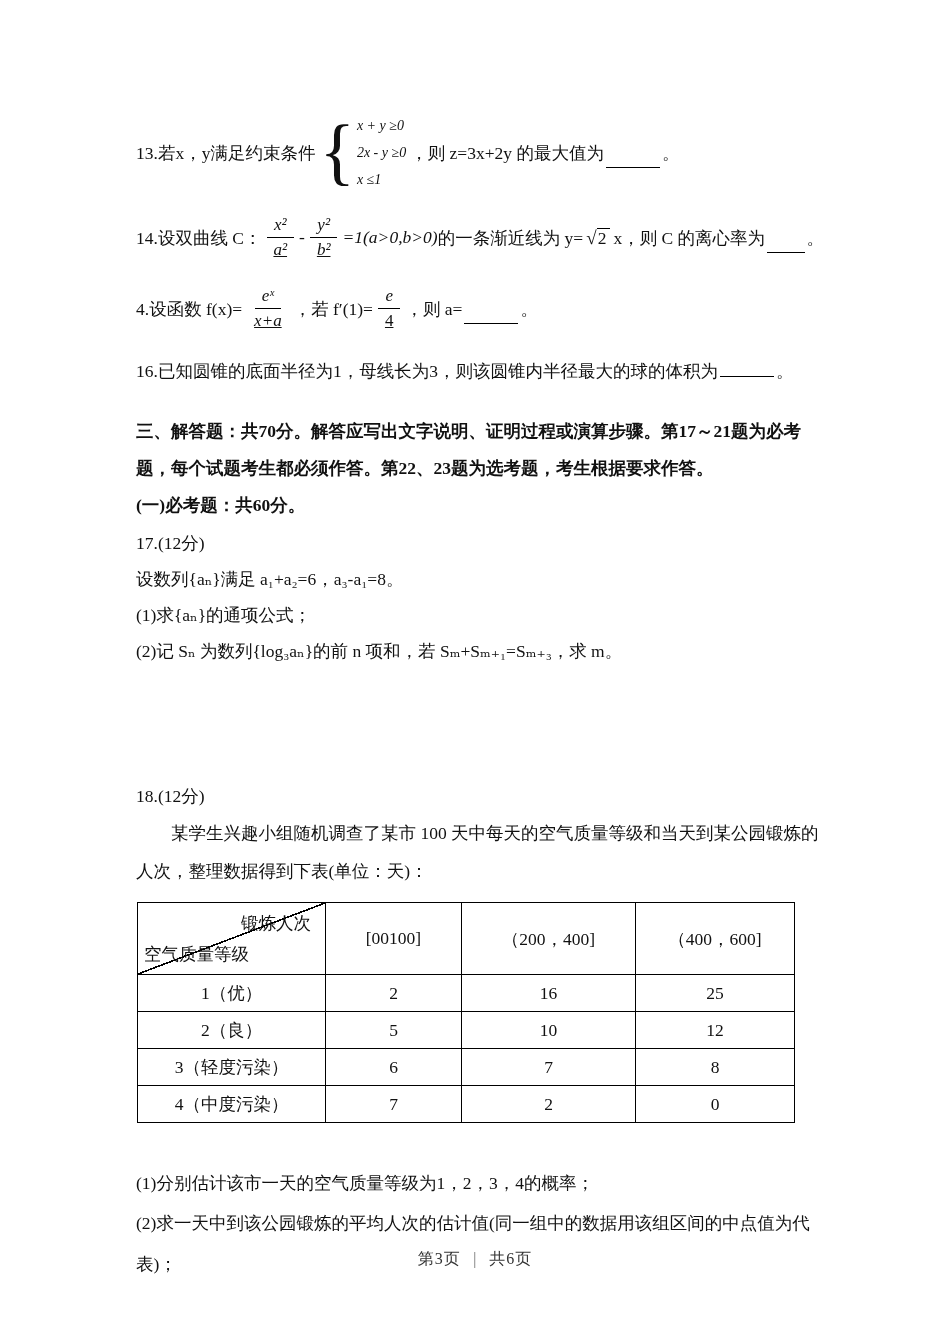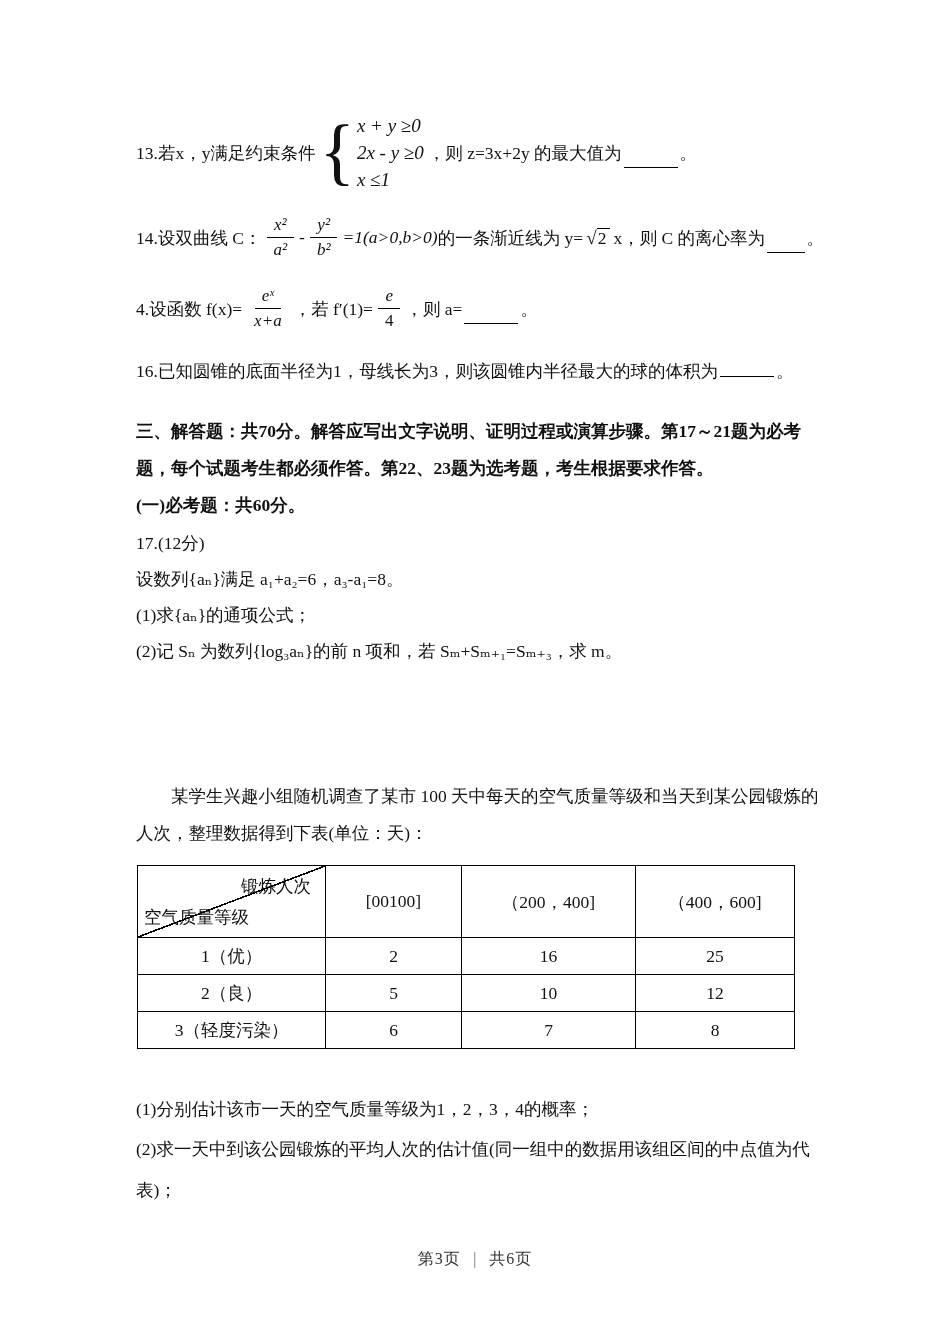--- a/index.html
+++ b/index.html
@@ -18,26 +18,26 @@
 
   .flexline { display:flex; align-items:center; white-space:nowrap; }
   .para { line-height:2.12; }
   .bold { font-weight:700; }
   .mi { font-style:italic; font-family:"Liberation Serif","DejaVu Serif",serif; }
 
   
   .system { display:inline-flex; align-items:center; margin:0 4px; }
   .brace { font-size:74px; line-height:80px; font-weight:400; transform:translateY(-2px); }
   .cons { display:inline-flex; flex-direction:column; margin-left:2px; }
-  .cons .mi { line-height:27px; font-size:19px; }
+  .cons .mi { line-height:27px; font-size:14px; }
 
   
   .frac { display:inline-flex; flex-direction:column; align-items:center; margin:0 5px; font-size:17px; }
   .frac .num { padding:0 7px 2px; border-bottom:1.4px solid #000; line-height:20px; text-align:center; }
-  .frac .den { padding:2px 7px 0; line-height:20px; text-align:right; }
+  .frac .den { padding:2px 7px 0; line-height:20px; text-align:right;text-decoration:underline; }
 
   
   .sqrt { display:inline-flex; align-items:flex-start; margin:0 3px; }
   .sqrt .rad { font-size:19px; line-height:20px; }
   .sqrt .radicand { border-top:1.4px solid #000; line-height:19px; padding:0 4px 0 1px; }
 
   
   .blank { display:inline-block; width:54px; height:0.95em; border-bottom:1.4px solid #000; margin:0 2px; }
   .bump { transform:translateY(7px); }
 
@@ -136,20 +136,21 @@
   <div id="sec3-sub" class="para bold">(一)必考题：共60分。</div>
 
   <div id="q17">
     <div class="para">17.(12分)</div>
     <div class="para">设数列{aₙ}满足 a₁+a₂=6，a₃-a₁=8。</div>
     <div class="para">(1)求{aₙ}的通项公式；</div>
     <div class="para">(2)记 Sₙ 为数列{log₃aₙ}的前 n 项和，若 Sₘ+Sₘ₊₁=Sₘ₊₃，求 m。</div>
   </div>
 
   <div id="q18">
+    <div class="para">18.(12分)</div>
     <div id="q18-intro">某学生兴趣小组随机调查了某市 100 天中每天的空气质量等级和当天到某公园锻炼的人次，整理数据得到下表(单位：天)：</div>
 
     <table class="stats">
       <colgroup>
         <col style="width:188px">
           <col style="width:136px">
           <col style="width:174px">
           <col style="width:159px">
       </colgroup>
       <tbody>
@@ -174,20 +175,26 @@
         <td>5</td>
         <td>10</td>
         <td>12</td>
       </tr>
       <tr>
         <td>3（轻度污染）</td>
         <td>6</td>
         <td>7</td>
         <td>8</td>
       </tr>
+      <tr>
+        <td>4（中度污染）</td>
+        <td>7</td>
+        <td>2</td>
+        <td>0</td>
+      </tr>
     </tbody>
       </table>
 
     <div id="q18-part1">(1)分别估计该市一天的空气质量等级为1，2，3，4的概率；</div>
     <div id="q18-part2">(2)求一天中到该公园锻炼的平均人次的估计值(同一组中的数据用该组区间的中点值为代表)；</div>
   </div>
 
   <div class="footer">
     <span>第3页</span><span class="sep">｜</span><span>共6页</span>
   </div>

